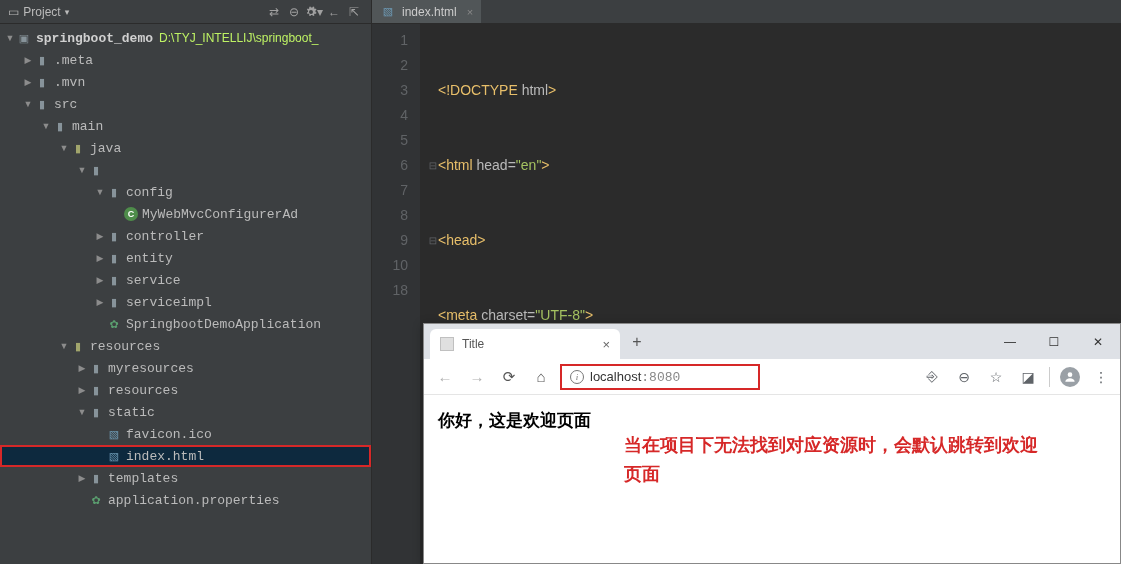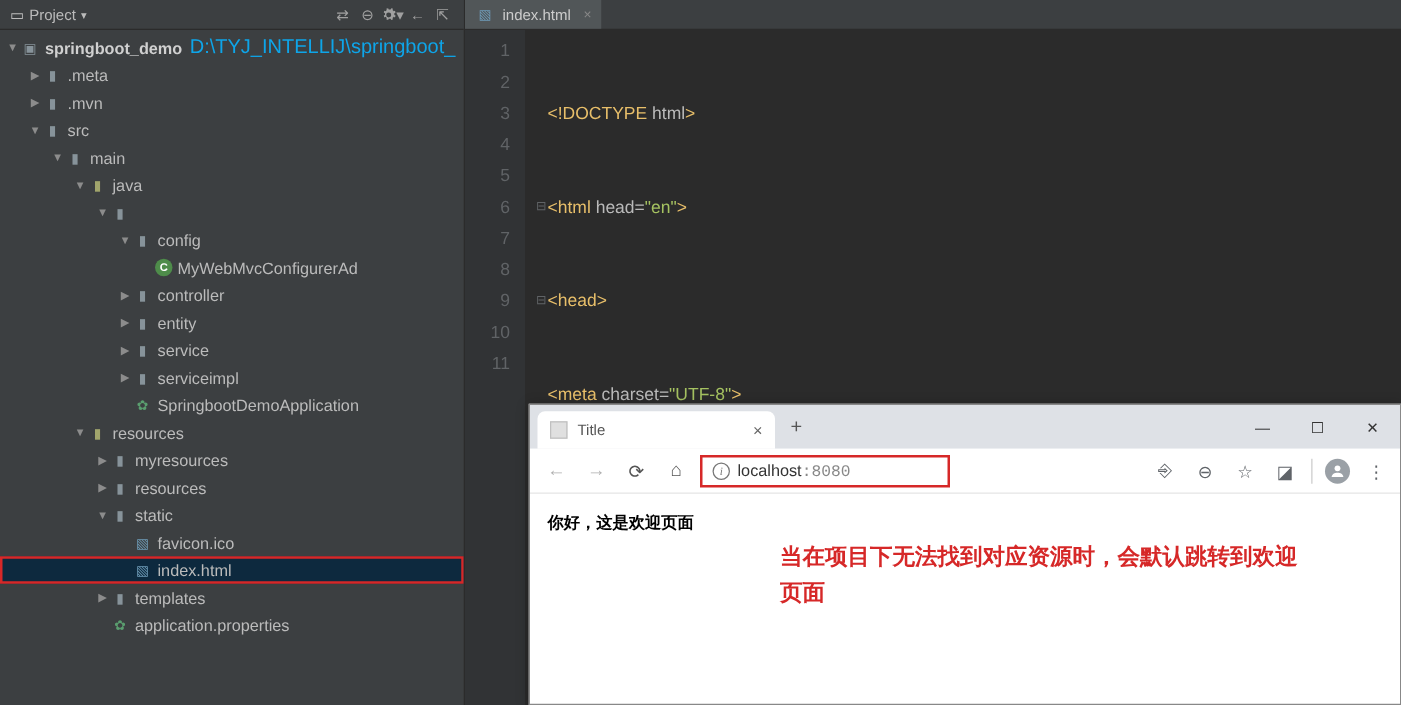--- a/index.html
+++ b/index.html
@@ -14,23 +14,23 @@
 .tree-row.selected { background:#0d293e; }
 .tree-row.highlight { outline:2px solid #d62828; outline-offset:-2px; }
 .tw { display:inline-block; width:12px; text-align:center; color:#8c8c8c; font-size:9px; }
 .ic { width:16px; height:16px; display:inline-flex; align-items:center; justify-content:center; margin-right:4px; font-size:11px; }
 .folder { color:#87939a; }
 .folder-src { color:#a1a56c; }
 .folder-res { color:#a1a56c; }
 .file-c { background:#4e8c4a; color:#fff; border-radius:50%; width:14px; height:14px; font-size:9px; font-weight:bold; }
 .file-h { color:#6e9cb8; }
 .file-g { color:#5a9e6f; }
-.label { color:#bbb; }
+.label { color:#bbb;font-family:Liberation Mono, monospace; }
 .label.bold { font-weight:bold; color:#d0d0d0; }
-.path { color:#0ea5e9; margin-left:6px; font-size:16px; }
+.path { color:#bef264; margin-left:6px; font-size:12px; }
 
 .editor-wrap { flex:1; display:flex; flex-direction:column; background:#2b2b2b; position:relative; }
 .tabs { height:24px; display:flex; align-items:flex-end; background:#3c3f41; border-bottom:1px solid #2b2b2b; }
 .tab { height:24px; display:flex; align-items:center; padding:0 8px; background:#515658; color:#ccc; font-size:12px; gap:6px; border-top:1px solid #2b2b2b; }
 .tab .ic { margin-right:0; }
 .tab-close { color:#888; font-size:11px; margin-left:4px; }
 .editor { flex:1; display:flex; font-family:"Consolas","Courier New",monospace; font-size:14px; line-height:25px; }
 .gutter { width:48px; text-align:right; padding:4px 12px 0 0; color:#606366; background:#313335; user-select:none; }
 .code { flex:1; padding:4px 0 0 8px; color:#a9b7c6; white-space:pre; }
 .code .line { height:25px; display:flex; align-items:flex-end; }
@@ -52,21 +52,21 @@
 .nbtn { width:26px; height:26px; display:flex; align-items:center; justify-content:center; color:#555; font-size:15px; border-radius:50%; }
 .nbtn.dim { color:#b0b0b0; }
 .urlbar { flex:1; height:26px; border:2px solid #d62828; display:flex; align-items:center; padding:0 8px; font-size:13px; color:#333; gap:6px; max-width:200px; }
 .info-ic { width:14px; height:14px; border:1px solid #777; border-radius:50%; display:flex; align-items:center; justify-content:center; font-size:9px; color:#777; font-family:Georgia,serif; font-style:italic; }
 .urltext .port { color:#888;font-family:Liberation Mono, monospace; }
 .ricons { display:flex; gap:10px; margin-left:auto; align-items:center; color:#5f6368; font-size:14px; }
 .ric { width:22px; height:22px; display:flex; align-items:center; justify-content:center; }
 .sep { width:1px; height:20px; background:#ccc; }
 .avatar { width:20px; height:20px; border-radius:50%; background:#9aa0a6; display:flex; align-items:center; justify-content:center; color:#fff; font-size:11px; }
 .bcontent { flex:1; padding:14px 14px; font-size:13px; position:relative; }
-.bcontent strong { font-size:13px; color:#000; }
+.bcontent strong { font-size:17px; color:#000; }
 .anno { position:absolute; left:200px; top:36px; color:#d62828; font-size:18px; line-height:1.6; max-width:420px;font-weight:bold; }
 </style>
 </head>
 <body>
 
 <div class="root">
 
   <div class="sidebar">
     <div class="sb-header">
       <span class="sb-title">
@@ -211,21 +211,21 @@
         <div>1</div>
         <div>2</div>
         <div>3</div>
         <div>4</div>
         <div>5</div>
         <div>6</div>
         <div>7</div>
         <div>8</div>
         <div>9</div>
         <div>10</div>
-        <div>11</div>
+        <div>18</div>
       </div>
       <div class="code">
         <div class="line"><span class="fold"> </span><span class="tag">&lt;!DOCTYPE </span><span class="attr">html</span><span class="tag">&gt;</span></div>
         <div class="line"><span class="fold">⊟</span><span class="tag">&lt;html </span><span class="attr">head=</span><span class="str">"en"</span><span class="tag">&gt;</span></div>
         <div class="line"><span class="fold">⊟</span><span class="tag">&lt;head&gt;</span></div>
         <div class="line"><span class="fold"> </span>    <span class="tag">&lt;meta </span><span class="attr">charset=</span><span class="str">"UTF-8"</span><span class="tag">&gt;</span></div>
         <div class="line"><span class="fold"> </span>    <span class="tag">&lt;title&gt;</span><span class="txt">Title</span><span class="tag">&lt;/title&gt;</span></div>
         <div class="line"><span class="fold">⊟</span><span class="tag">&lt;/head&gt;</span></div>
         <div class="line"><span class="fold">⊟</span><span class="tag">&lt;body&gt;</span></div>
         

